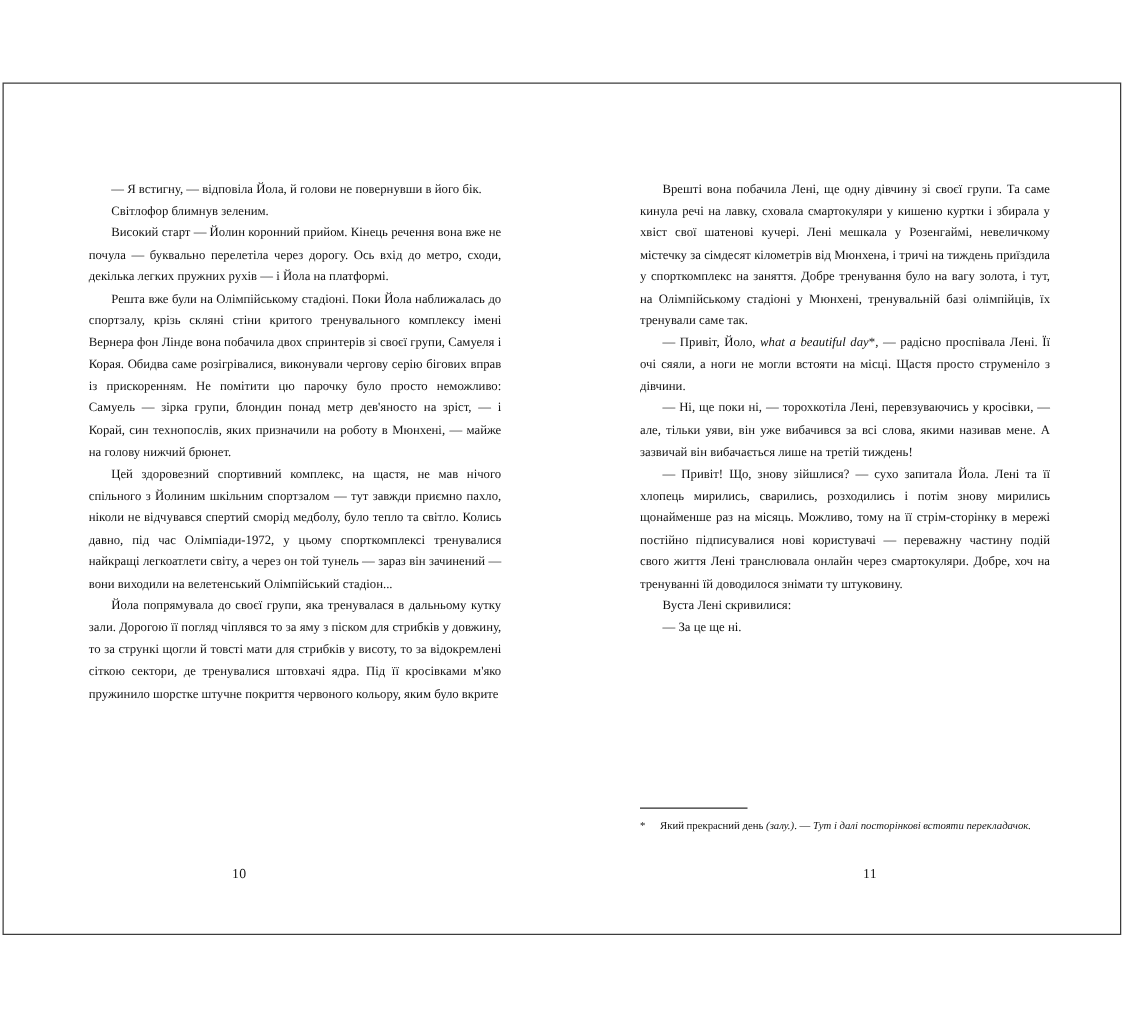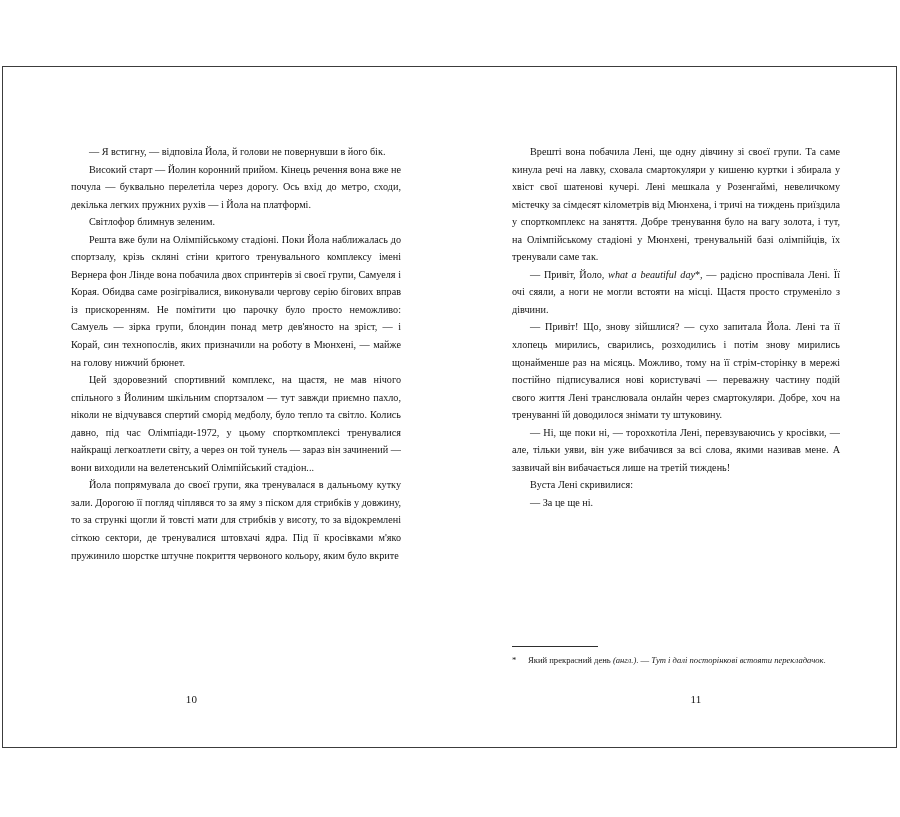--- a/index.html
+++ b/index.html
@@ -96,44 +96,44 @@
   .page-right .folio { left: 22px; }
 </style>
 </head>
 <body>
 
 <div class="spread">
 
   <div class="page page-left">
     <div class="textblock">
       <p>— Я встигну, — відповіла Йола, й голови не повернувши в його бік.</p>
+      <p>Світлофор блимнув зеленим.</p>
       <p>Високий старт — Йолин коронний прийом. Кінець речення вона вже не почула — буквально перелетіла через дорогу. Ось вхід до метро, сходи, декілька легких пружних рухів — і Йола на платформі.</p>
-      <p>Світлофор блимнув зеленим.</p>
       <p>Решта вже були на Олімпійському стадіоні. Поки Йола наближалась до спортзалу, крізь скляні стіни критого тренувального комплексу імені Вернера фон Лінде вона побачила двох спринтерів зі своєї групи, Самуеля і Корая. Обидва саме розігрівалися, виконували чергову серію бігових вправ із прискоренням. Не помітити цю парочку було просто неможливо: Самуель — зірка групи, блондин понад метр дев'яносто на зріст, — і Корай, син технопослів, яких призначили на роботу в Мюнхені, — майже на голову нижчий брюнет.</p>
       <p>Цей здоровезний спортивний комплекс, на щастя, не мав нічого спільного з Йолиним шкільним спортзалом — тут завжди приємно пахло, ніколи не відчувався спертий сморід медболу, було тепло та світло. Колись давно, під час Олімпіади-1972, у цьому спорткомплексі тренувалися найкращі легкоатлети світу, а через он той тунель — зараз він зачинений — вони виходили на велетенський Олімпійський стадіон...</p>
       <p>Йола попрямувала до своєї групи, яка тренувалася в дальньому кутку зали. Дорогою її погляд чіплявся то за яму з піском для стрибків у довжину, то за стрункі щогли й товсті мати для стрибків у висоту, то за відокремлені сіткою сектори, де тренувалися штовхачі ядра. Під її кросівками м'яко пружинило шорстке штучне покриття червоного кольору, яким було вкрите</p>
     </div>
     <div class="folio">10</div>
   </div>
 
   <div class="page page-right">
     <div class="textblock">
       <p>Врешті вона побачила Лені, ще одну дівчину зі своєї групи. Та саме кинула речі на лавку, сховала смартокуляри у кишеню куртки і збирала у хвіст свої шатенові кучері. Лені мешкала у Розенгаймі, невеличкому містечку за сімдесят кілометрів від Мюнхена, і тричі на тиждень приїздила у спорткомплекс на заняття. Добре тренування було на вагу золота, і тут, на Олімпійському стадіоні у Мюнхені, тренувальній базі олімпійців, їх тренували саме так.</p>
       <p>
         <span>— Привіт, Йоло, </span><i>what a beautiful day</i><span>*</span><span>, — радісно проспівала Лені. Її очі сяяли, а ноги не могли встояти на місці. Щастя просто струменіло з дівчини.</span>
       </p>
+      <p>— Ні, ще поки ні, — торохкотіла Лені, перевзуваючись у кросівки, — але, тільки уяви, він уже вибачився за всі слова, якими називав мене. А зазвичай він вибачається лише на третій тиждень!</p>
       <p>— Привіт! Що, знову зійшлися? — сухо запитала Йола. Лені та її хлопець мирились, сварились, розходились і потім знову мирились щонайменше раз на місяць. Можливо, тому на її стрім-сторінку в мережі постійно підписувалися нові користувачі — переважну частину подій свого життя Лені транслювала онлайн через смартокуляри. Добре, хоч на тренуванні їй доводилося знімати ту штуковину.</p>
-      <p>— Ні, ще поки ні, — торохкотіла Лені, перевзуваючись у кросівки, — але, тільки уяви, він уже вибачився за всі слова, якими називав мене. А зазвичай він вибачається лише на третій тиждень!</p>
       <p>Вуста Лені скривилися:</p>
       <p>— За це ще ні.</p>
     </div>
 
     <div class="footnote-wrap">
       <div class="footnote-rule"></div>
       <div class="footnote">
-        <span class="fn-marker">*</span><span>Який прекрасний день </span><i>(англ.)</i><span>. — </span><i>Тут і далі посторінкові встояти перекладачок.</i>
+        <span class="fn-marker">*</span><span>Який прекрасний день </span><i>(залу.)</i><span>. — </span><i>Тут і далі посторінкові встояти перекладачок.</i>
       </div>
     </div>
 
     <div class="folio">11</div>
   </div>
 
 </div>
 
 </body></html>

